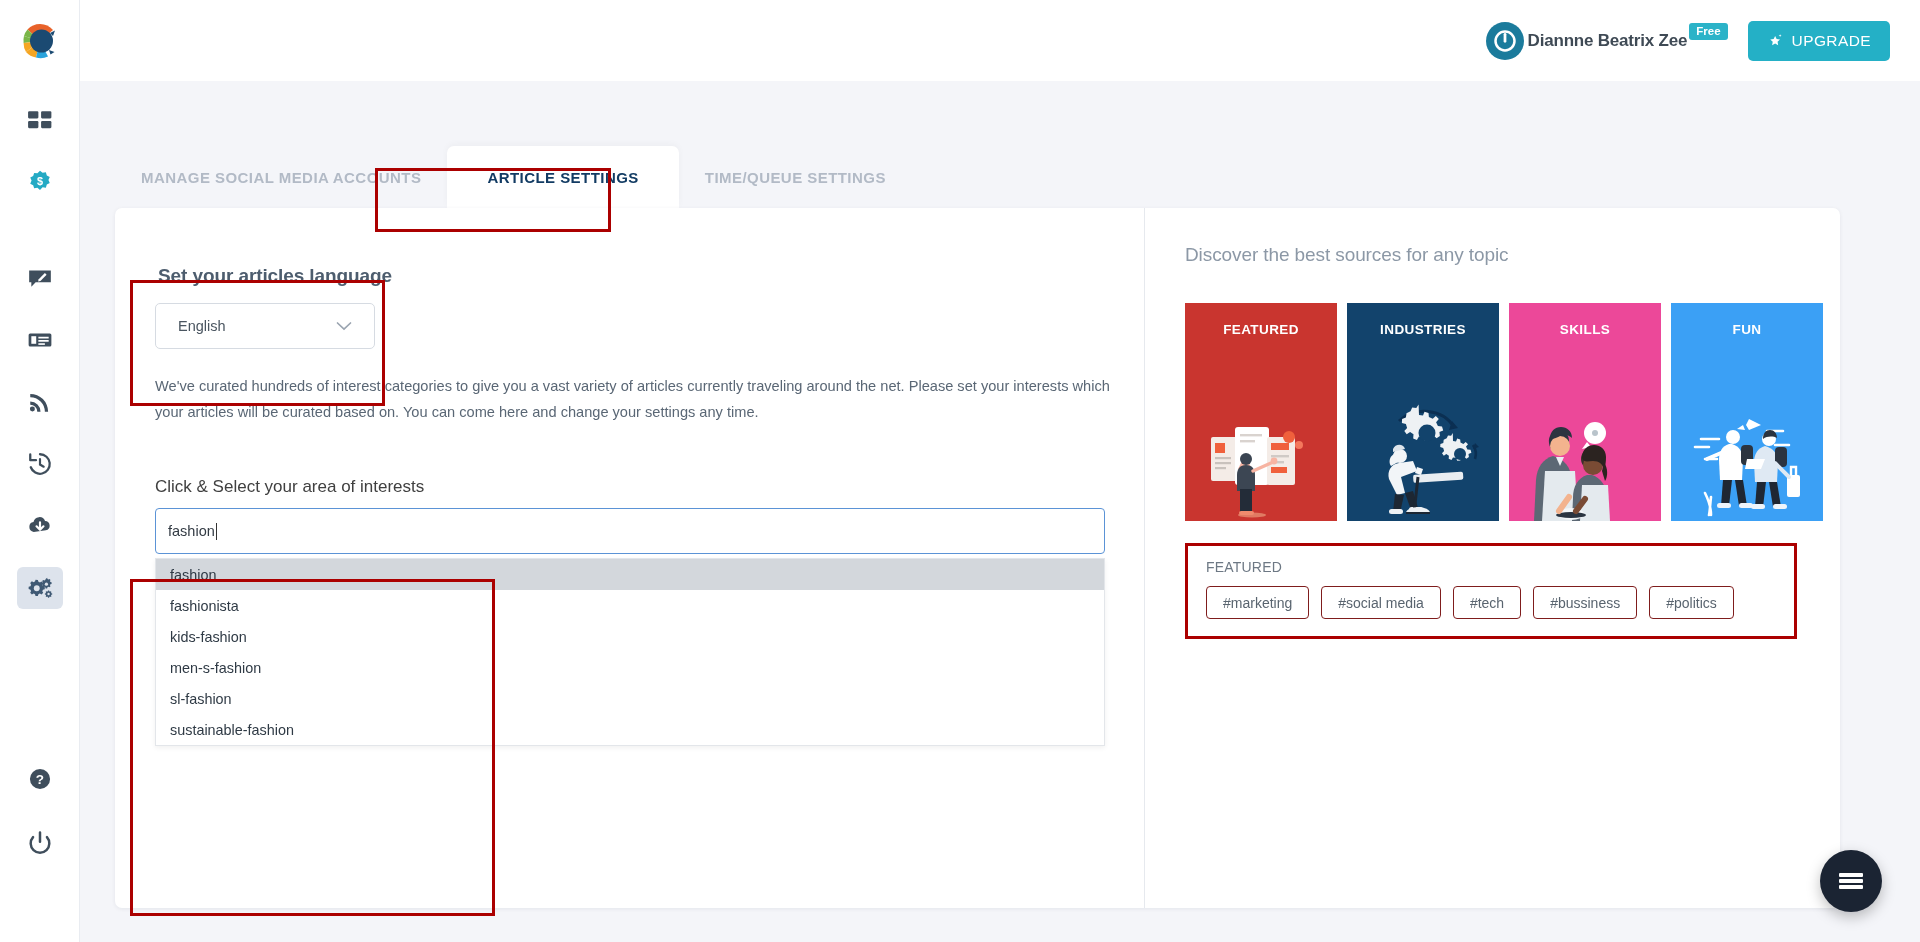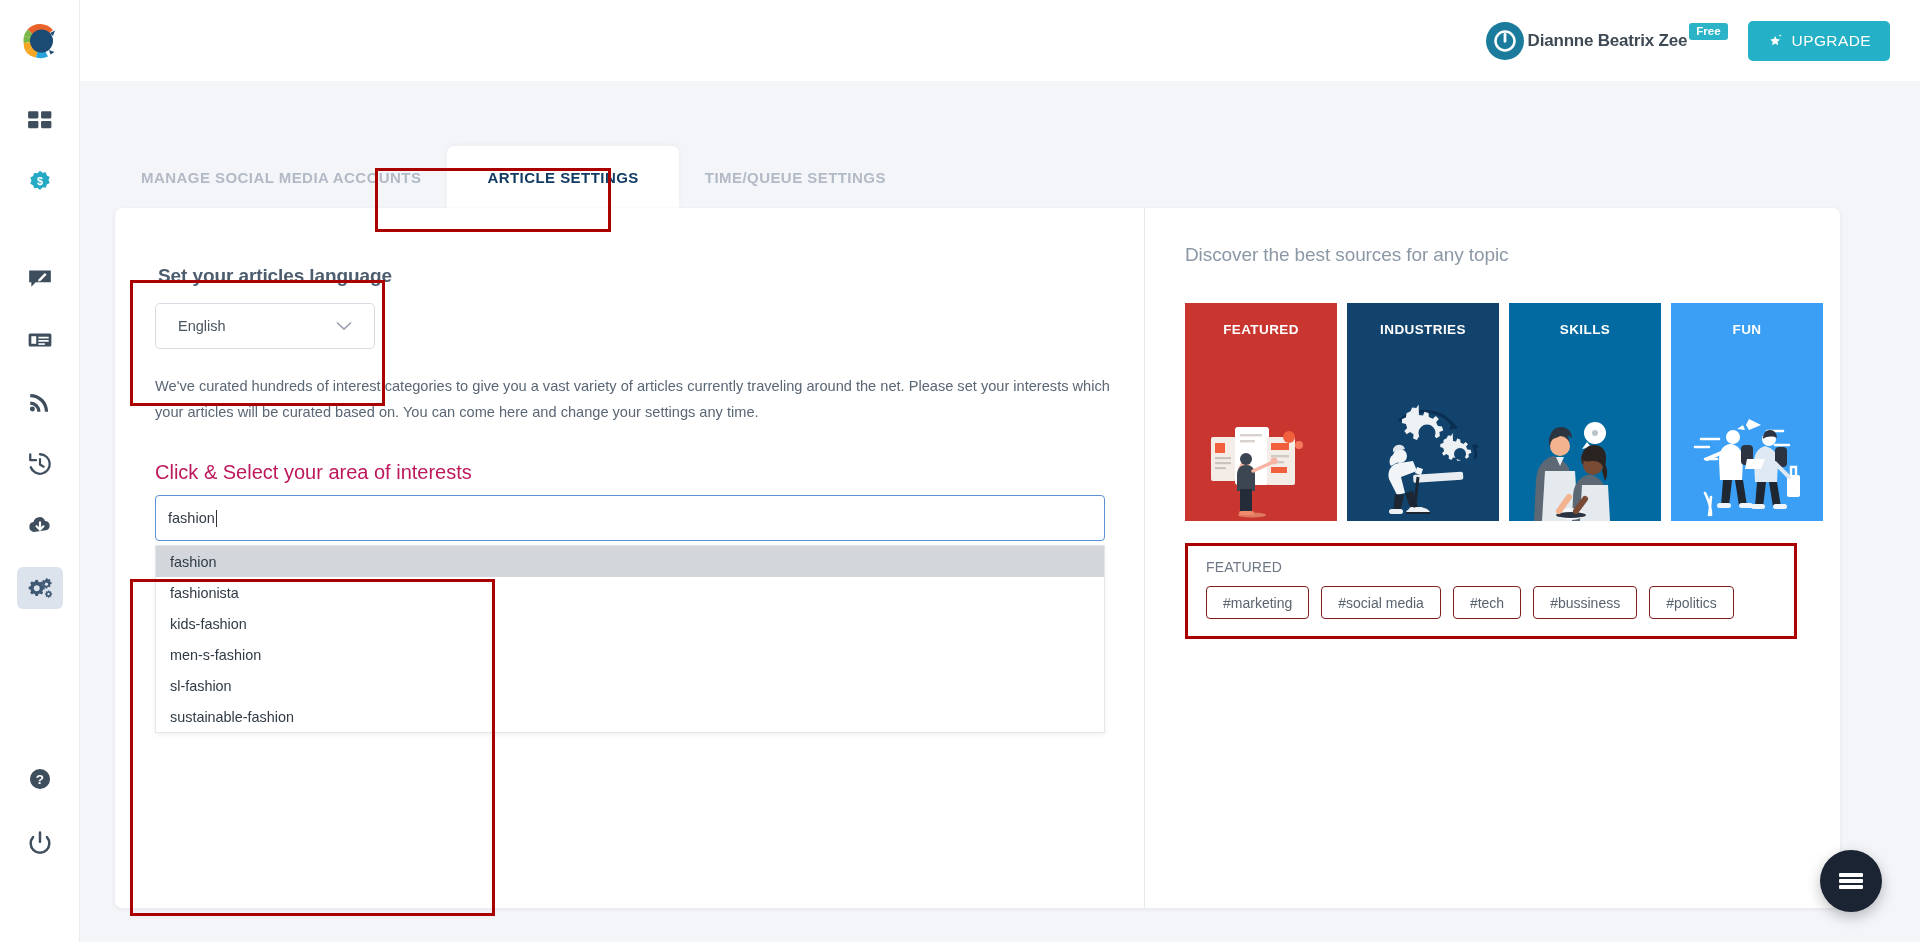--- a/index.html
+++ b/index.html
@@ -113,21 +113,21 @@
   .chev { width: 16px; height: 10px; }
   .hl-lang { position: absolute; left: 130px; top: 280px; width: 255px; height: 126px; border: 3px solid #ab0000; z-index: 20; pointer-events: none; }
 
   .interests-h { margin-top: 78px; }
   .interests-p {
     margin-top: 24px; font-size: 14.6px; color: #5a6775;
     line-height: 26px; width: 970px;
   }
 
   .combo-label {
-    margin-top: 36px; font-size: 20px; color: #be185d; font-weight: normal;
+    margin-top: 52px; font-size: 17px; color: #404040; font-weight: normal;
   }
   .combo-input {
     margin-top: 11px; width: 950px; height: 46px;
     border: 1px solid #5b93d6; border-radius: 4px;
     display: flex; align-items: center; padding: 0 12px;
     font-size: 14.5px; color: #333b44; background: #fff;
   }
   .caret { display: inline-block; width: 1px; height: 17px; background: #333; margin-left: 1px; }
   .combo-list {
     margin-top: 4px; width: 950px;
@@ -422,21 +422,21 @@
               <path d="M58 92l6 17 7-2-5-17z" fill="#1d2733"></path>
               <rect x="42" y="108" width="14" height="5" rx="2.5" fill="#eef1f4"></rect>
               <rect x="62" y="106" width="14" height="5" rx="2.5" fill="#eef1f4"></rect>
               <path d="M70 66l6 2-2 6-6-2z" fill="#f2f5f8"></path>
               <path d="M71 76l-4 36" stroke="#1d2733" stroke-width="3"></path>
               <path d="M59 112a12 6 0 0 1 24 0z" fill="#eef1f4"></path>
               <path d="M59 112h24" stroke="#1d2733" stroke-width="2"></path>
             </svg>
           </div>
 
-          <div class="cat-card" style="background:#0369a1">
+          <div class="cat-card" style="background:#ec4899">
             <div class="cat-title">SKILLS</div>
             <svg class="cat-art" viewBox="0 0 152 120">
               <circle cx="86" cy="32" r="11" fill="#ffffff"></circle>
               <path d="M78 41l-5 7 9-2z" fill="#ffffff"></path>
               <circle cx="86" cy="32" r="3" fill="#b9c4cb"></circle>
               <path d="M50 30c-7 0-11 5-10 12 1 7 5 10 10 10s10-4 10-11-3-11-10-11z" fill="#2b3440"></path>
               <circle cx="51" cy="45" r="10" fill="#f3b38e"></circle>
               <path d="M41 38c0-8 5-12 11-12s11 4 11 11c-3-3-8-4-12-2-3 2-7 3-10 3z" fill="#2b3440"></path>
               <path d="M44 55c-10 3-16 11-17 24l-2 41h40l-2-41c-1-13-8-21-19-24z" fill="#5c6874"></path>
               <path d="M47 56h8l-4 9z" fill="#e9eef2"></path>

